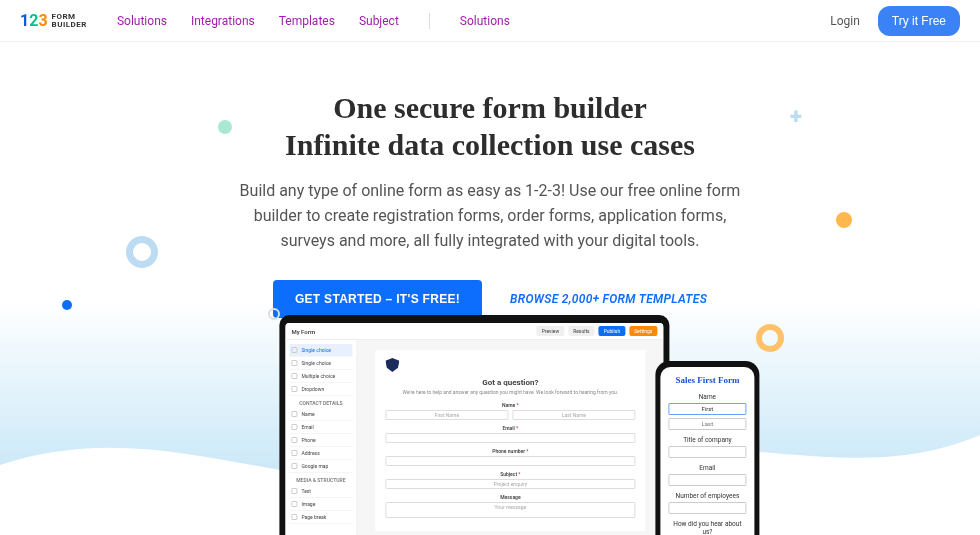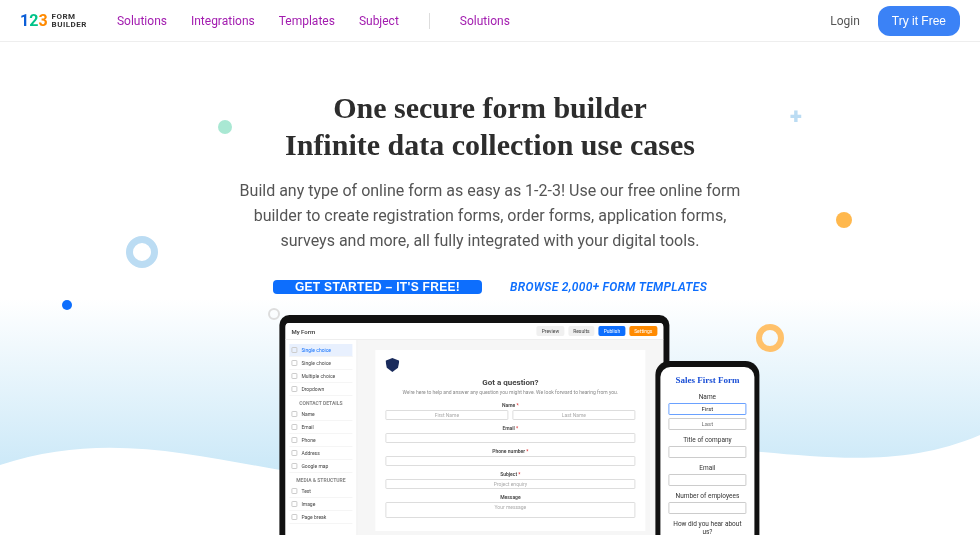--- a/index.html
+++ b/index.html
@@ -18,21 +18,21 @@
 .nav .divider { width: 1px; height: 16px; background: #ddd; margin: 0 6px; }
 .header-right { margin-left: auto; display: flex; align-items: center; gap: 18px; }
 .login { color: #555; text-decoration: none; font-size: 12px; }
 .try-free { background: #3b82f6; color: #fff; border: none; padding: 8px 14px; border-radius: 12px; font-size: 12px; font-weight: 500; cursor: pointer; }
 
 
 .hero { position: relative; text-align: center; padding-top: 48px; height: 493px; background: linear-gradient(to bottom, #fff 0%, #fff 52%, #b8e0f5 100%); }
 .hero h1 { font-family: Georgia, "Times New Roman", serif; font-weight: 700; color: #2d2d2d; font-size: 30px; line-height: 1.22; }
 .hero p { color: #555; font-size: 16px; line-height: 1.55; margin: 16px auto 0; max-width: 520px; }
 .cta-row { margin-top: 26px; display: flex; justify-content: center; align-items: center; gap: 28px; }
-.cta-primary { background: #0d6efd; color: #fff; border: none; padding: 0 22px; border-radius: 4px; font-size: 12px; font-weight: 700; letter-spacing: 0.3px; cursor: pointer; }
+.cta-primary { background: #0d6efd; color: #fff; border: none; padding: 12px 22px; border-radius: 4px; font-size: 12px; font-weight: 700; letter-spacing: 0.3px; cursor: pointer; }
 .cta-secondary { color: #0d6efd; font-size: 12px; font-weight: 600; text-decoration: none; letter-spacing: 0.3px; font-style: italic; }
 
 
 .shape { position: absolute; }
 .dot-teal { width: 14px; height: 14px; border-radius: 50%; background: #a9e8d3; top: 78px; left: 218px; }
 .ring-blue { width: 32px; height: 32px; border: 7px solid #bbdcf3; border-radius: 50%; top: 194px; left: 126px; }
 .dot-blue-sm { width: 10px; height: 10px; border-radius: 50%; background: #0d6efd; top: 258px; left: 62px; }
 .ring-gray-sm { width: 12px; height: 12px; border: 2px solid #ddd; border-radius: 50%; top: 266px; left: 268px; }
 .dot-orange { width: 16px; height: 16px; border-radius: 50%; background: #ffb84d; top: 170px; left: 836px; }
 .ring-orange { width: 28px; height: 28px; border: 6px solid #ffc16a; border-radius: 50%; top: 282px; left: 756px; }

